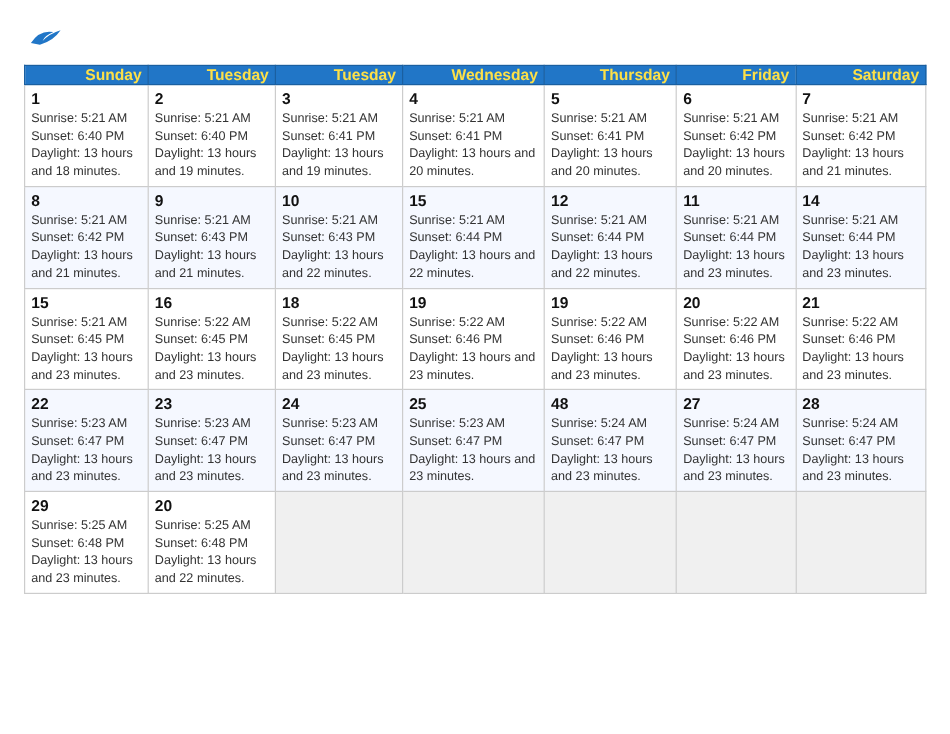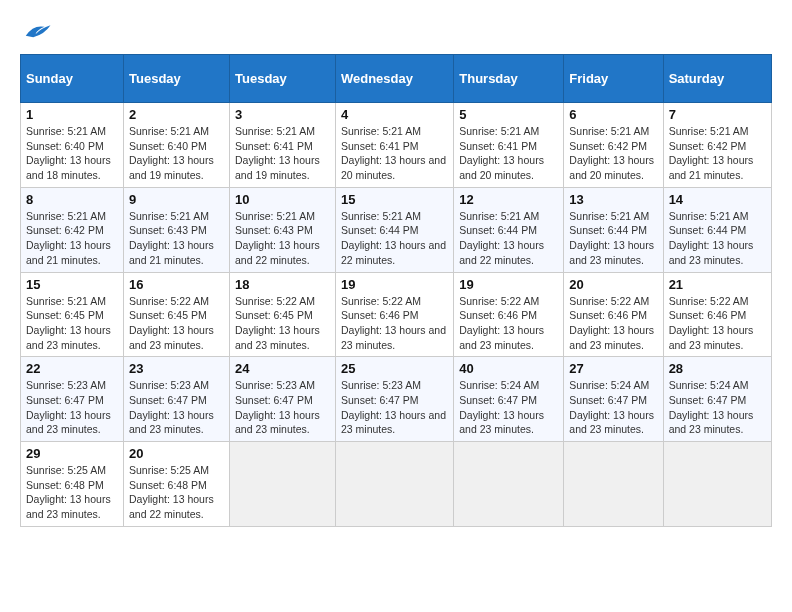--- a/index.html
+++ b/index.html
@@ -46,23 +46,23 @@
       font-size: 16px;
       color: #1a3a5c;
     }
     table {
       width: 100%;
       border-collapse: collapse;
       font-size: 11px;
     }
     thead tr th {
       background-color: #2176c7;
-      color: #ffffff;
-      text-align: left;
-      padding: 16px 5px;
+      color: #fde047;
+      text-align: right;
+      padding: 0 5px;
       font-size: 13px;
       font-weight: bold;
       border: 1px solid #1a5fa0;
     }
     tbody tr td {
       border: 1px solid #ccc;
       vertical-align: top;
       padding: 4px 5px;
       min-height: 70px;
       height: 70px;
@@ -215,21 +215,21 @@
         </td>
         <td>
           <span class="day-num">12</span>
         <div class="day-info">
           Sunrise: 5:21 AM<br>
           Sunset: 6:44 PM<br>
           Daylight: 13 hours and 22 minutes.
         </div>
         </td>
         <td>
-          <span class="day-num">13</span>
+          <span class="day-num">11</span>
         <div class="day-info">
           Sunrise: 5:21 AM<br>
           Sunset: 6:44 PM<br>
           Daylight: 13 hours and 23 minutes.
         </div>
         </td>
         <td>
           <span class="day-num">14</span>
         <div class="day-info">
           Sunrise: 5:21 AM<br>
@@ -323,21 +323,21 @@
         </td>
         <td>
           <span class="day-num">25</span>
         <div class="day-info">
           Sunrise: 5:23 AM<br>
           Sunset: 6:47 PM<br>
           Daylight: 13 hours and 23 minutes.
         </div>
         </td>
         <td>
-          <span class="day-num">40</span>
+          <span class="day-num">48</span>
         <div class="day-info">
           Sunrise: 5:24 AM<br>
           Sunset: 6:47 PM<br>
           Daylight: 13 hours and 23 minutes.
         </div>
         </td>
         <td>
           <span class="day-num">27</span>
         <div class="day-info">
           Sunrise: 5:24 AM<br>

